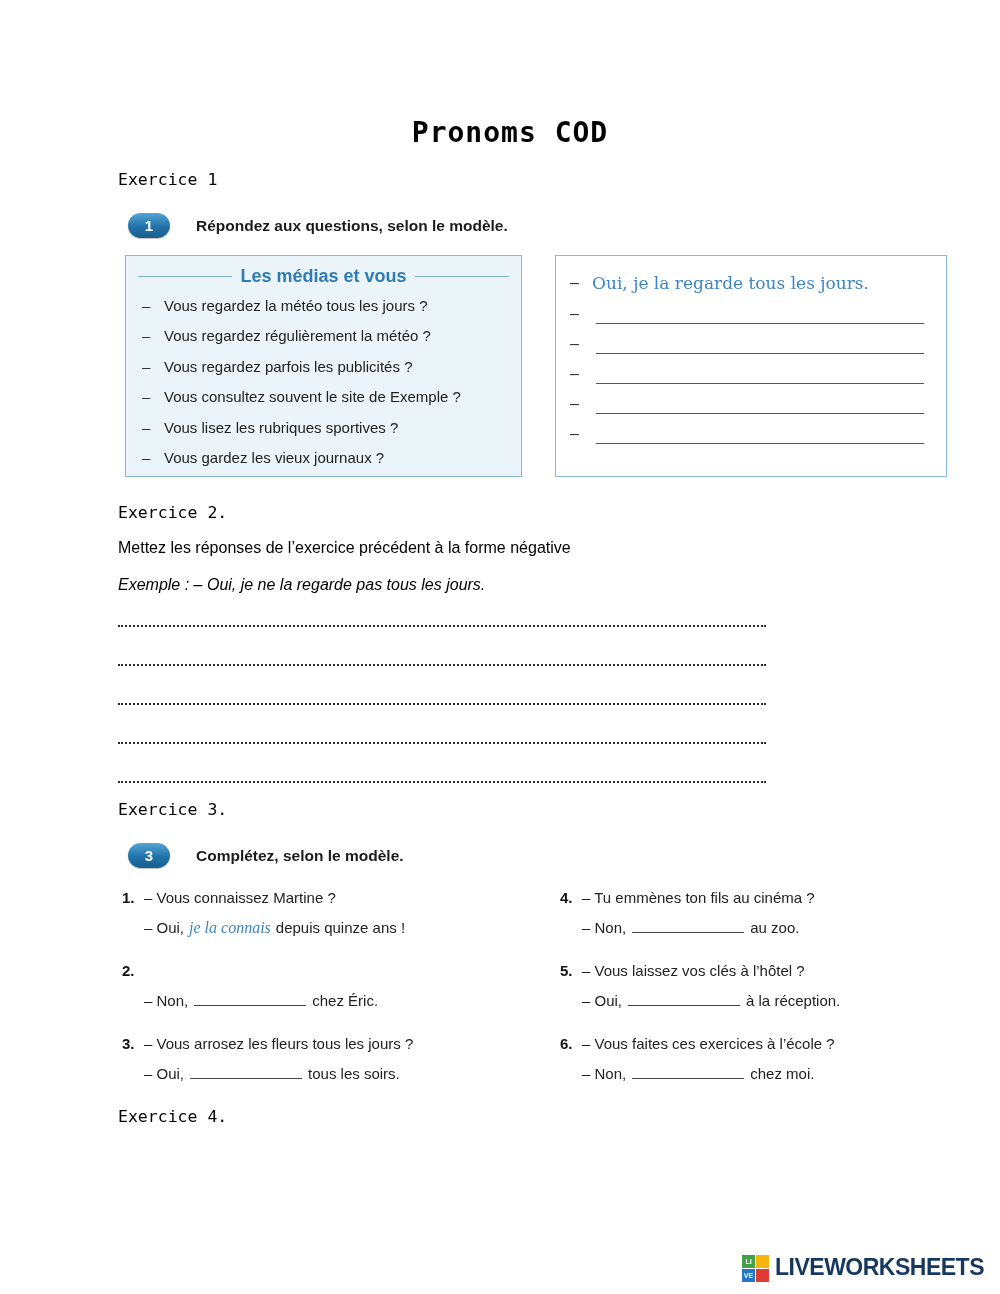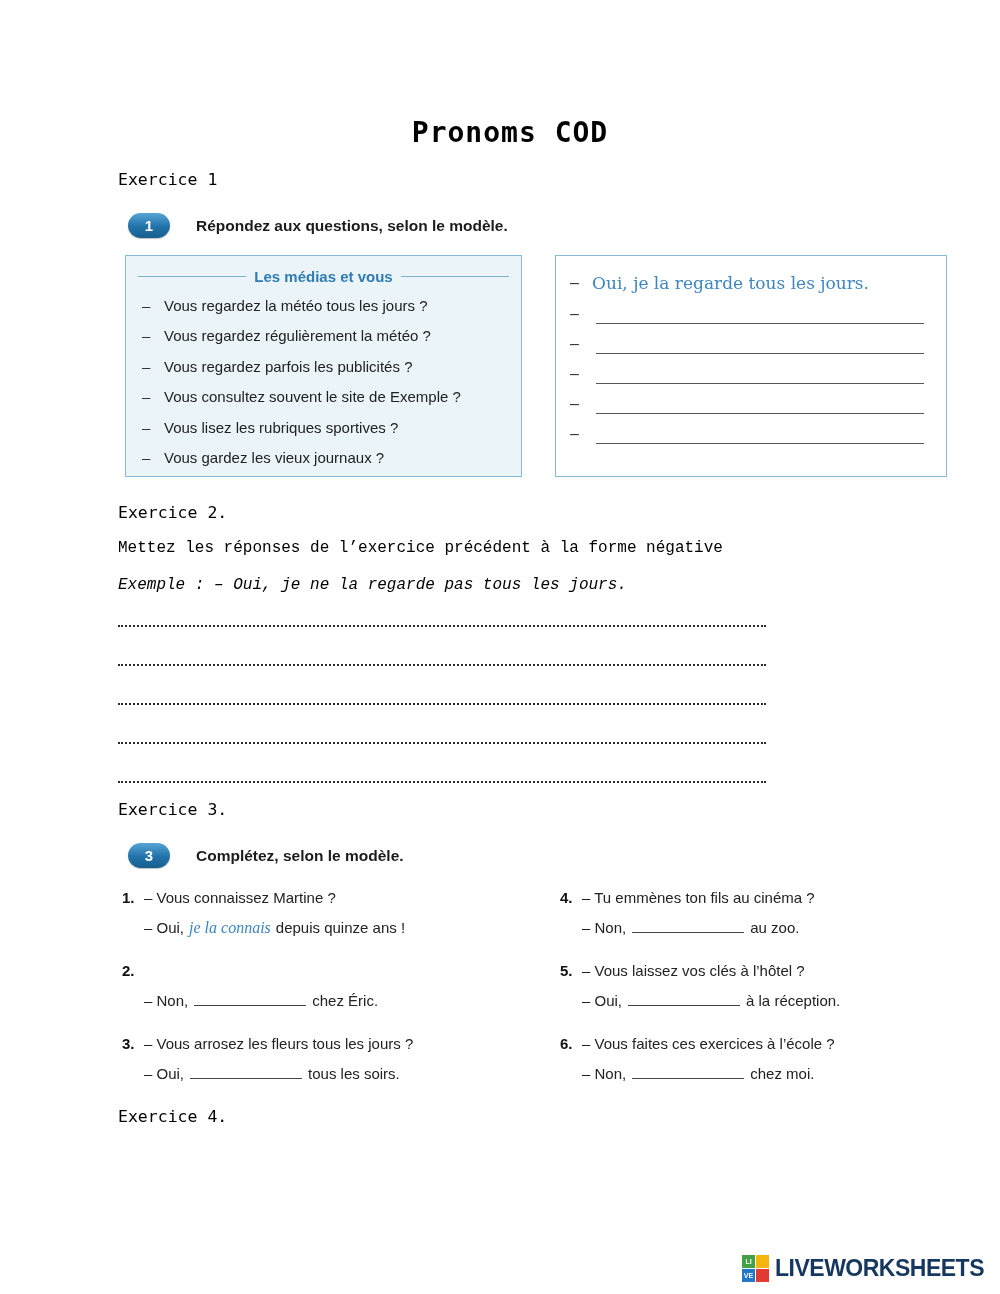--- a/index.html
+++ b/index.html
@@ -27,21 +27,21 @@
     font-family: "DejaVu Sans Mono", monospace;
     font-size: 16.5px; color: #000;
   }
   .lbl1 { top: 170px; }
   .lbl2 { top: 503px; }
   .lbl3 { top: 800px; }
   .lbl4 { top: 1107px; }
 
   .mono-text {
     position: absolute; left: 118px;
-    font-family: Liberation Mono, monospace;
+    font-family: Liberation Sans, sans-serif;
     font-size: 16px; color: #000;
   }
   .ex2-instr { top: 539px; }
   .ex2-example { top: 576px; font-style: italic; }
 
   
   .badge-row { position: absolute; left: 128px; display: flex; align-items: center; gap: 26px; }
   .row1 { top: 213px; }
   .row3 { top: 843px; }
   .badge {
@@ -62,21 +62,21 @@
   .abox {
     width: 392px; height: 222px; box-sizing: border-box;
     background: #ffffff; border: 1px solid #85bcd4;
     padding: 10px 14px 0 14px;
   }
   .qbox-title-row {
     display: flex; align-items: center; gap: 8px;
     margin: 9px 12px 3px 12px; height: 22px;
   }
   .hline { flex: 1; height: 1px; background: #7fb0c9; }
-  .qbox-title { color: #2f7cb3; font-weight: bold; font-size: 15px; }
+  .qbox-title { color: #2f7cb3; font-weight: bold; font-size: 18px; }
   .q-row {
     display: flex; align-items: center; height: 30.5px;
     padding-left: 16px; font-size: 15px; color: #222;
   }
   .dash { width: 22px; flex: none; color: #333; }
   .a-row { display: flex; align-items: center; height: 30px; }
   .a-row.model { height: 33px; }
   .handwriting {
     font-family: "DejaVu Serif", serif; 
     color: #3e86c2; font-size: 17px;
@@ -103,21 +103,21 @@
     border-bottom: 1px solid #444; margin: 0 6px; flex: none;
   }
   .filled {
     font-family: Liberation Serif, serif; font-style: italic;
     color: #3e86c2; font-size: 16px; margin: 0 5px;
   }
 
   
   .footer {
     position: absolute; right: 36px; top: 1254px;
-    display: flex; align-items: center; gap: 5px;
+    display: flex; align-items: flex-start; gap: 5px;
   }
   .logo {
     width: 28px; height: 28px; display: flex; flex-wrap: wrap; gap: 1px;
     align-content: center;
   }
   .sq {
     width: 13px; height: 13px; display: inline-flex;
     align-items: center; justify-content: center;
     color: #fff; font-size: 7px; font-weight: bold; line-height: 1;
   }

